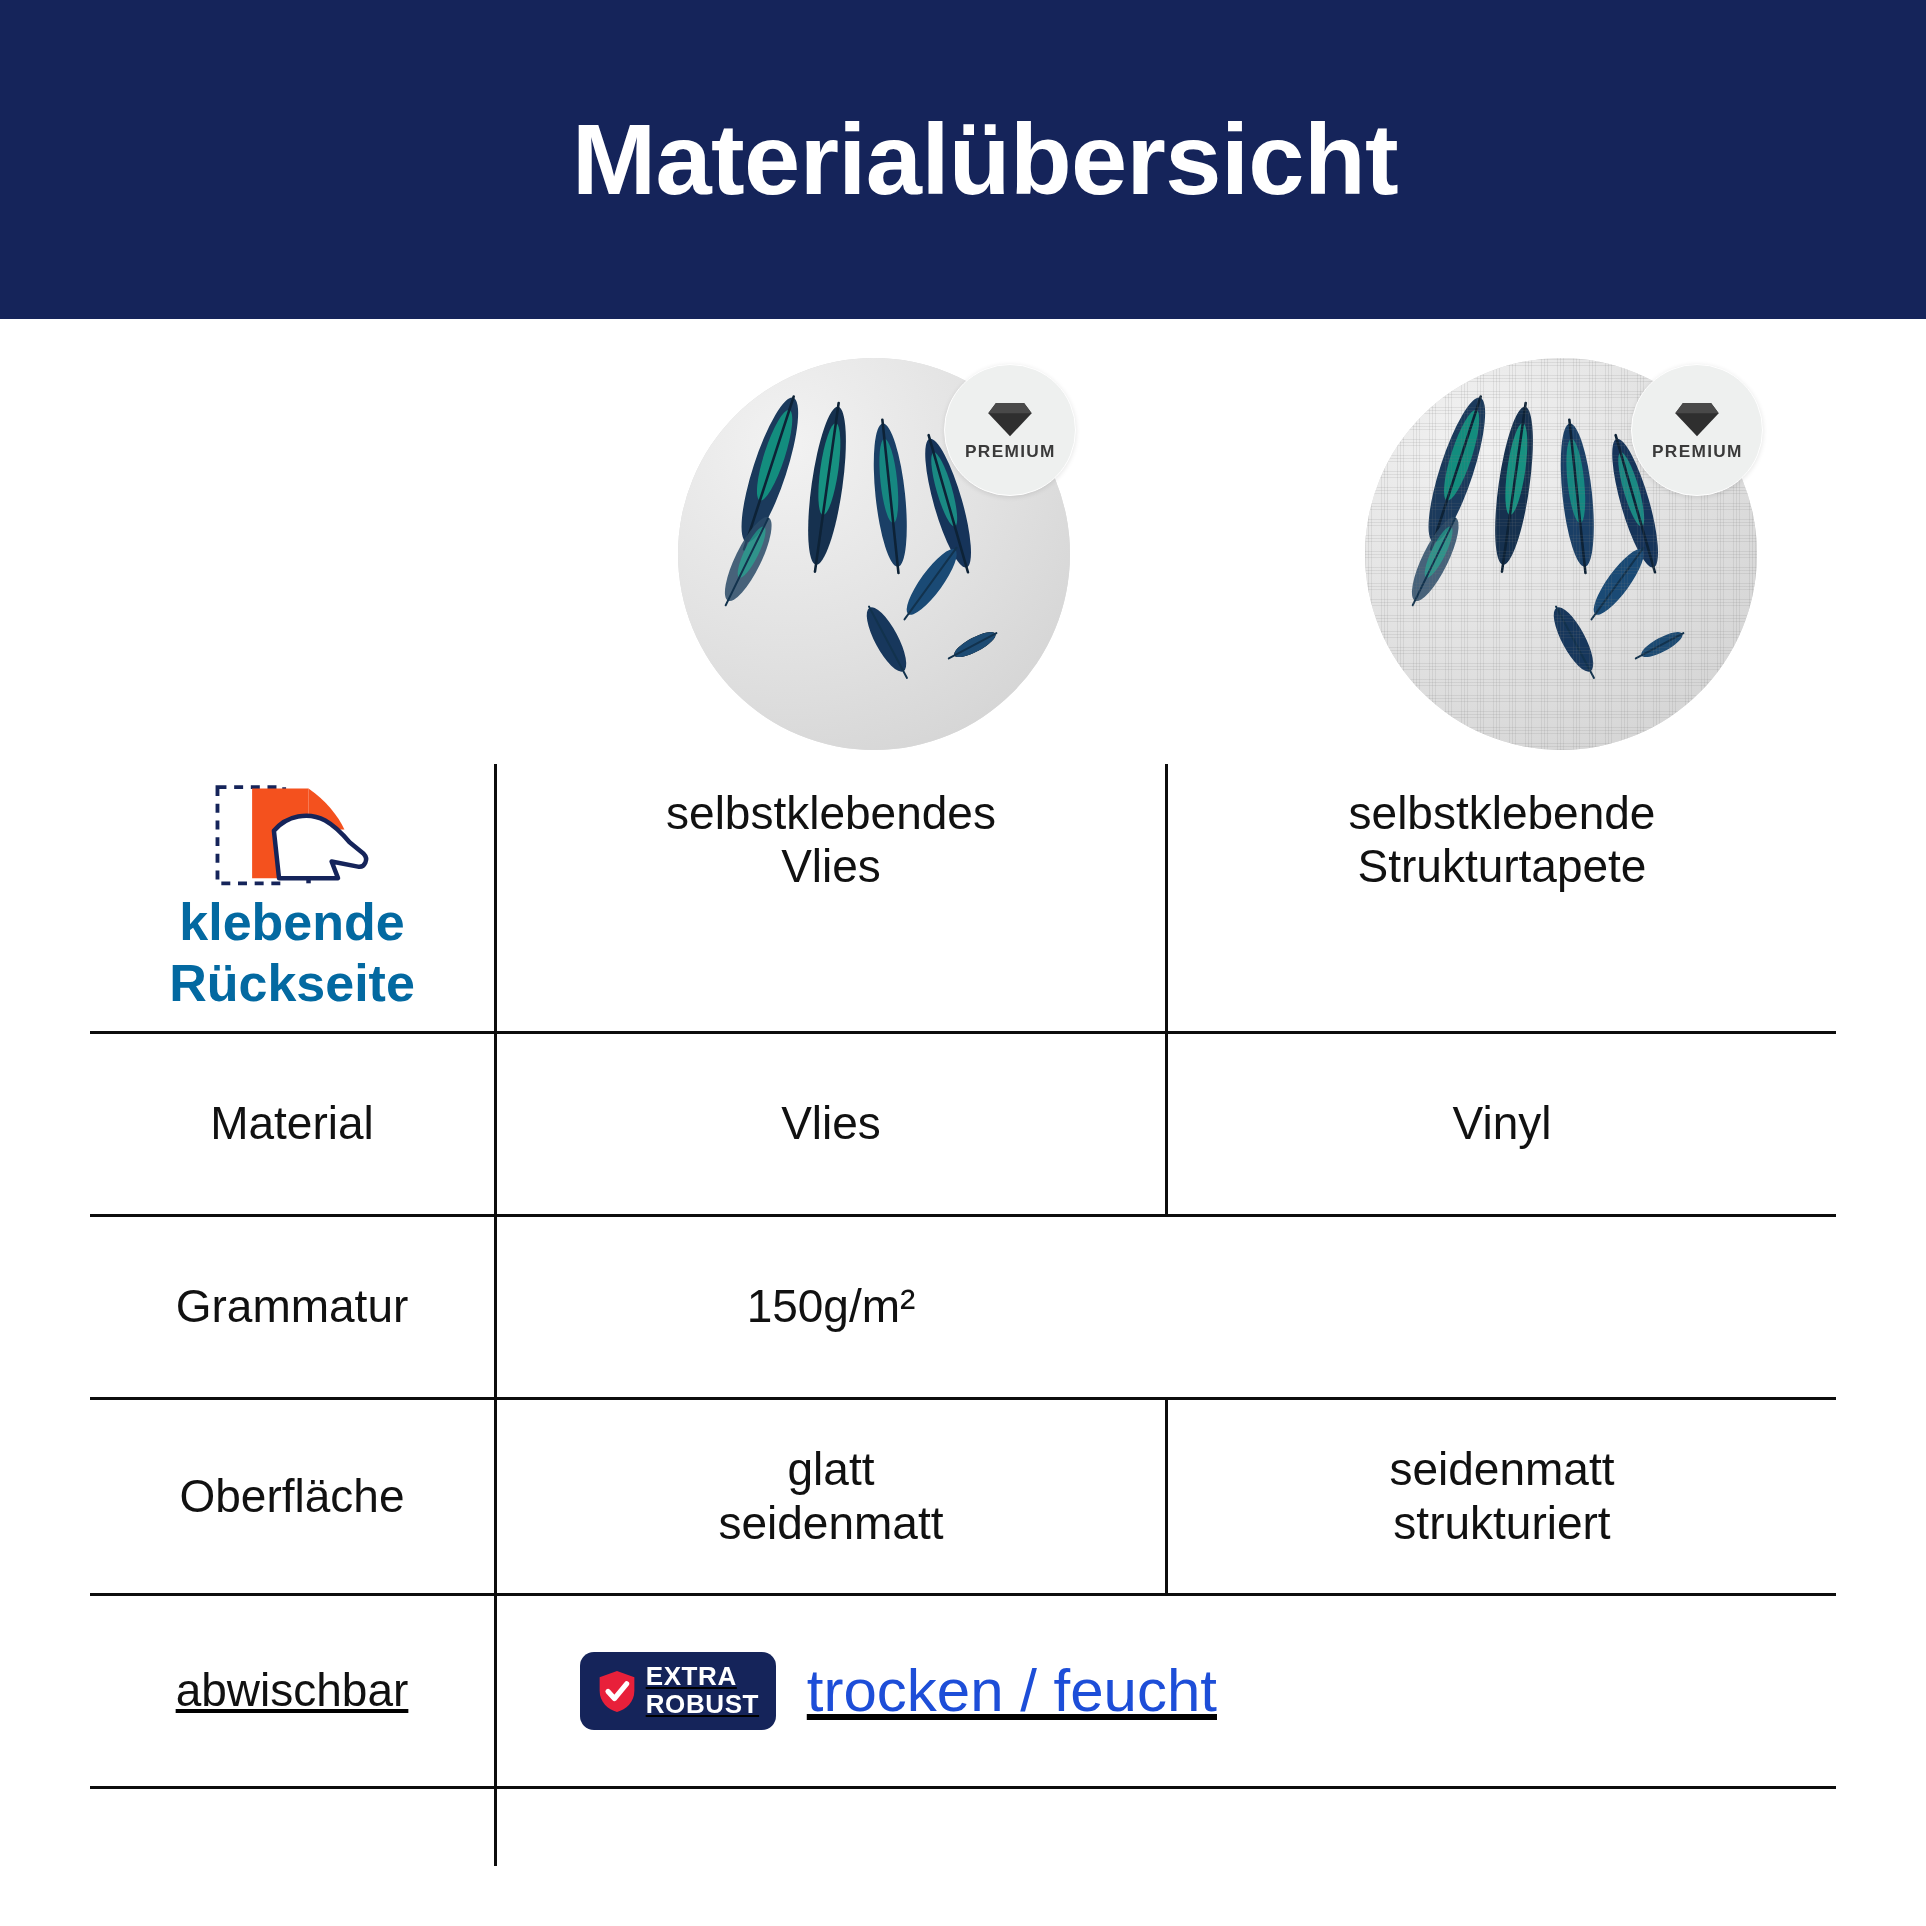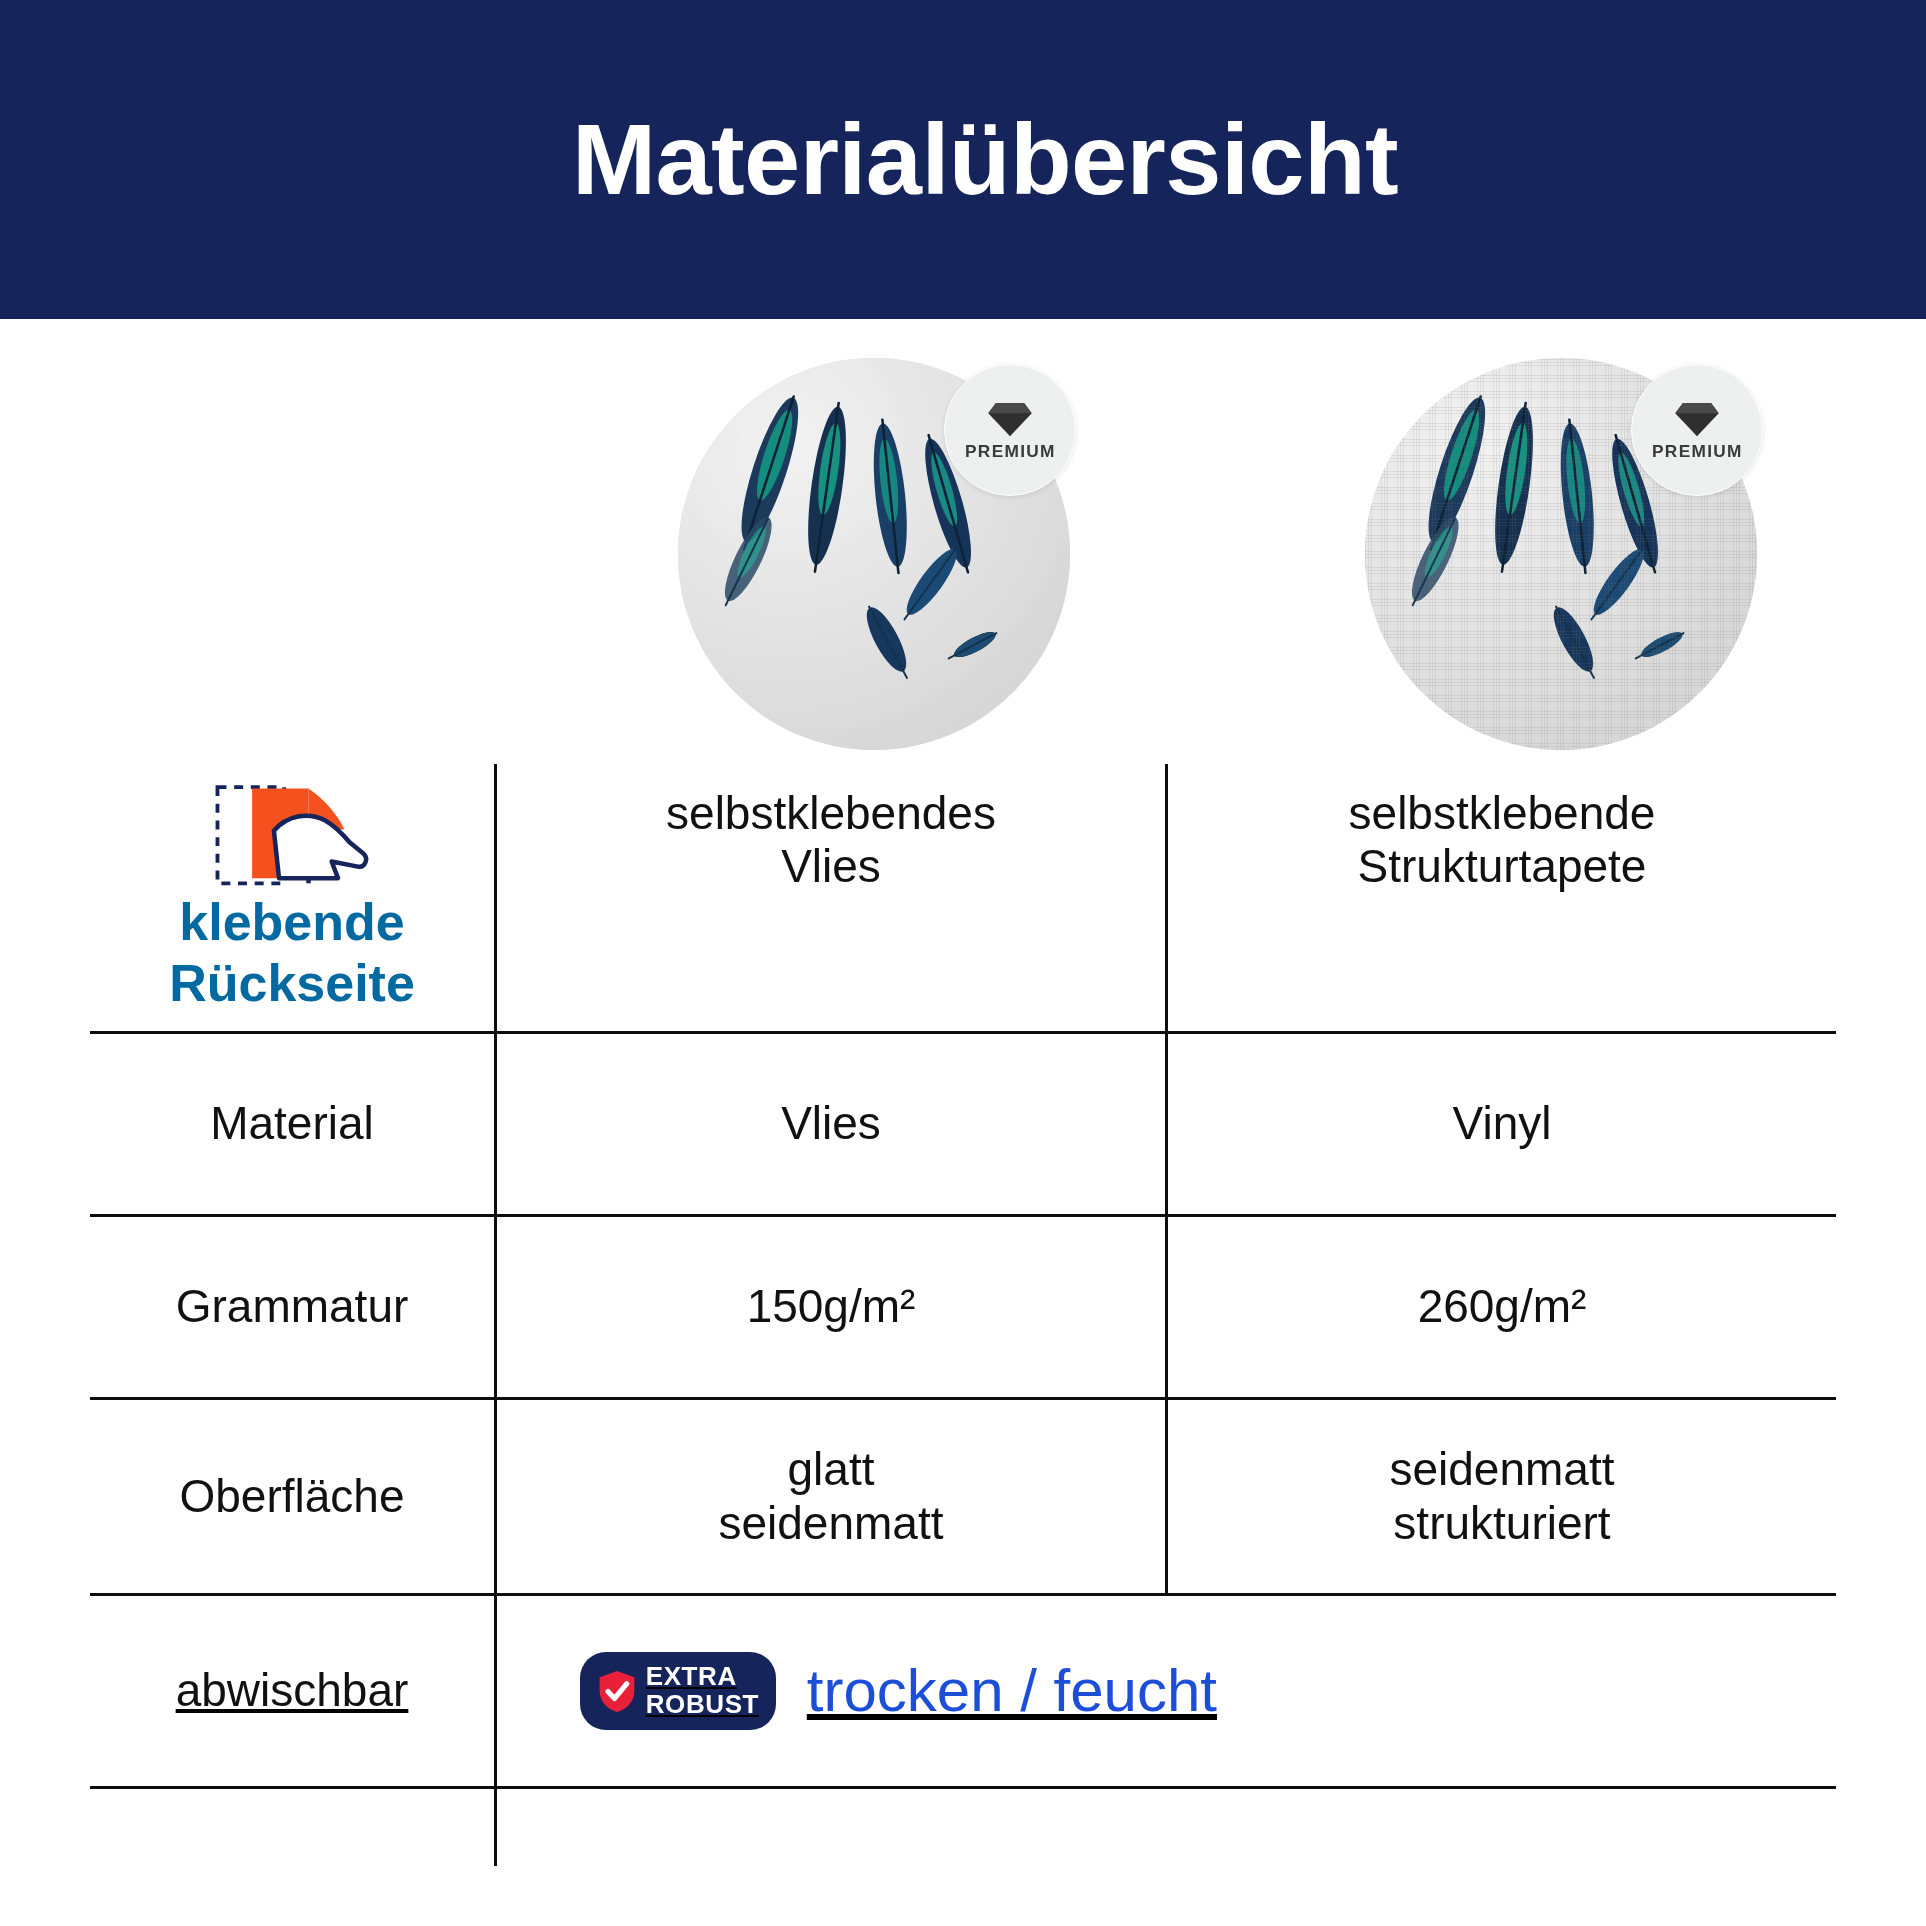--- a/index.html
+++ b/index.html
@@ -176,21 +176,21 @@
     justify-content: flex-start;
     gap: 31px;
     width: 100%;
     padding-left: 83px;
   }
   .robust-badge {
     display: flex;
     align-items: center;
     gap: 9px;
     background: #15245a;
-    border-radius: 26px;
+    border-radius: 14px;
     padding: 11.6px 16.7px;
     flex: none;
   }
   .robust-badge .shield { width: 40px; height: 45px; flex: none; }
   .robust-text {
     display: flex;
     flex-direction: column;
     color: #ffffff;
     font-size: 26px;
     font-weight: 700;
@@ -352,21 +352,20 @@
 
     <div class="row r-material">
       <div class="cell label">Material</div>
       <div class="cell col">Vlies</div>
       <div class="cell col">Vinyl</div>
     </div>
 
     <div class="row r-grammatur">
       <div class="cell label">Grammatur</div>
       <div class="cell col">150g/m²</div>
-      <div class="cell col">260g/m²</div>
     </div>
 
     <div class="row r-oberflaeche">
       <div class="cell label">Oberfläche</div>
       <div class="cell col nowrap">glatt
 seidenmatt</div>
       <div class="cell col nowrap">seidenmatt
 strukturiert</div>
     </div>
 

